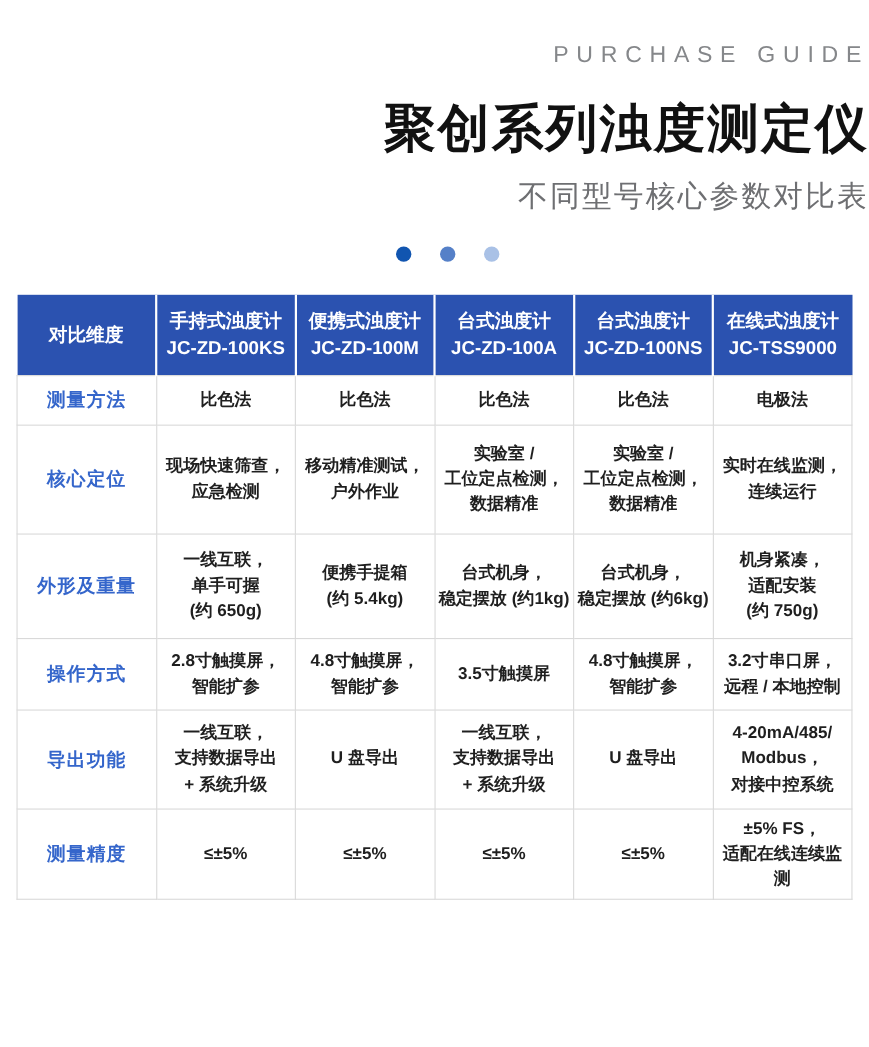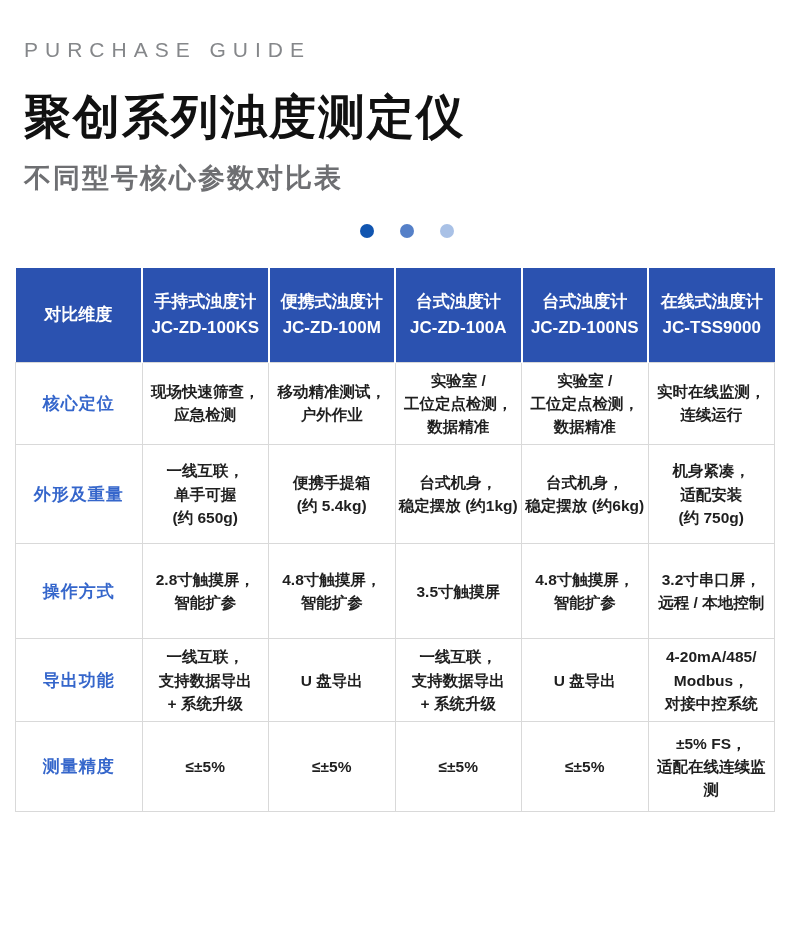--- a/index.html
+++ b/index.html
@@ -9,39 +9,39 @@
     color: var(--body-text, #1f1f1f);
   }
   .page {
     position: relative;
     width: 790px;
     height: 952px;
     margin: 0 auto;
     background: #ffffff;
     overflow: hidden;
   }
-  .hero { text-align: left; padding-top: 38px; padding-left: 24px; }
+  .hero { text-align: right; padding-top: 38px; padding-left: 24px; }
   .kicker {
     font-size: 21px;
     font-weight: 400;
     letter-spacing: 7px;
     color: var(--kicker-color, #85878a);
   }
   .title {
     margin-top: 28px;
     font-size: 47px;
     font-weight: 900;
     letter-spacing: 2px;
     color: var(--title-color, #111111);
     line-height: 1.15;
   }
   .subtitle {
     margin-top: 16px;
     font-size: 27px;
-    font-weight: 700;
+    font-weight: 400;
     letter-spacing: 2px;
     color: var(--subtitle-color, #6e6f72);
   }
   .dots {
     margin-top: 28px;
     display: flex;
     justify-content: center;
     align-items: center;
     gap: 26px;
   }
@@ -49,21 +49,21 @@
   .dot-1 { background: var(--dot1, #1155b0); }
   .dot-2 { background: var(--dot2, #5580c8); }
   .dot-3 { background: var(--dot3, #a9c1e6); }
 
   table.compare {
     width: 760px;
     margin: 30px auto 0;
     border-collapse: collapse;
     table-layout: fixed;
   }
-  thead tr { height: 94px; }
+  thead tr { height: 73px; }
   thead th {
     background: var(--header-bg, #2b52b0);
     color: #ffffff;
     font-size: 17px;
     font-weight: 700;
     line-height: 1.5;
     text-align: center;
     vertical-align: middle;
     white-space: pre-line;
     padding: 4px 2px;
@@ -125,20 +125,28 @@
 JC-ZD-100M</th>
         <th>台式浊度计
 JC-ZD-100A</th>
         <th>台式浊度计
 JC-ZD-100NS</th>
         <th>在线式浊度计
 JC-TSS9000</th>
       </tr>
     </thead>
     <tbody>
+      <tr>
+        <th class="row-label">测量方法</th>
+        <td>比色法</td>
+        <td>比色法</td>
+        <td>比色法</td>
+        <td>比色法</td>
+        <td>电极法</td>
+      </tr>
       <tr>
         <th class="row-label">核心定位</th>
         <td>现场快速筛查，
 应急检测</td>
         <td>移动精准测试，
 户外作业</td>
         <td>实验室 /
 工位定点检测，
 数据精准</td>
         <td>实验室 /

